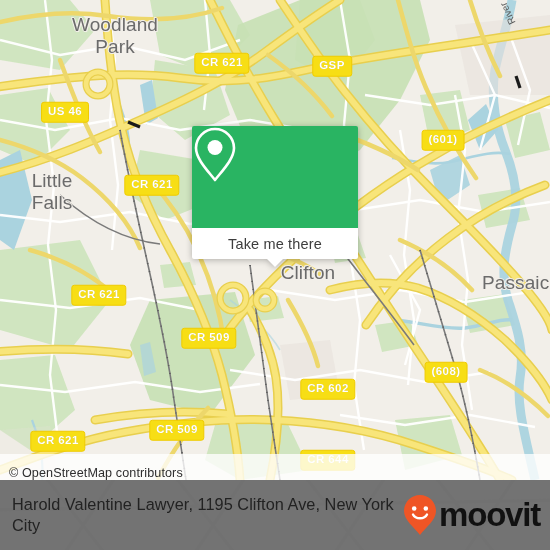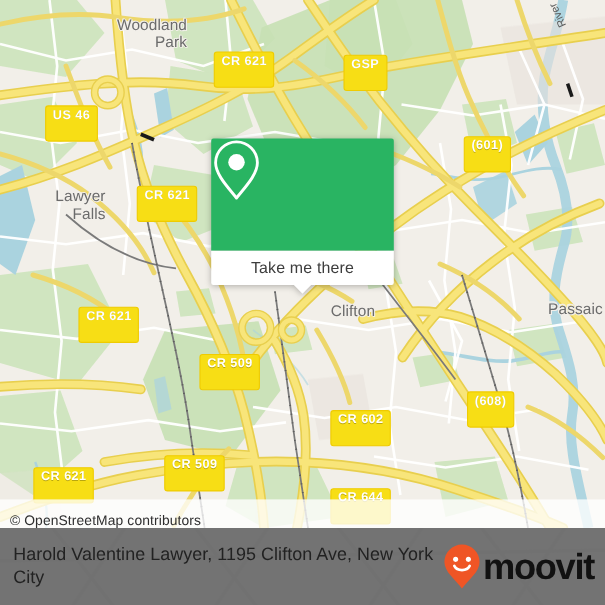--- a/index.html
+++ b/index.html
@@ -35,33 +35,33 @@
     line-height: 1.15;
     text-align: center;
     white-space: pre-line;
     letter-spacing: .1px;
     text-shadow:
        1px 0 0 rgba(242,239,233,.92), -1px 0 0 rgba(242,239,233,.92),
        0 1px 0 rgba(242,239,233,.92), 0 -1px 0 rgba(242,239,233,.92),
        1px 1px 0 rgba(242,239,233,.92), -1px -1px 0 rgba(242,239,233,.92);
     pointer-events: none;
   }
-  .place-label.big { font-size: 14px; text-align: right; }
+  .place-label.big { font-size: 19px; }
 
   
   .shield {
     position: absolute;
     background: #F7DE15;
     border: 1.3px solid #EFCB00;
     border-radius: 3px;
     color: #ffffff;
     font-size: 11.5px;
     font-weight: 700;
     line-height: 1;
-    padding: 3px 6px 16px 6px;
+    padding: 3px 6px 4px 6px;
     letter-spacing: .4px;
     text-shadow: 0 .5px 0 rgba(0,0,0,.25);
     white-space: nowrap;
     transform: translate(-50%,-50%);
   }
   .shield.oval { border-radius: 3px; }
 
   .river-label {
     position: absolute;
     color: #5b5b5b;
@@ -317,23 +317,23 @@
         <g stroke="#F8E57A" stroke-width="4.5" fill="none">
           <circle cx="98" cy="84" r="12"></circle>
           <circle cx="233" cy="298" r="13"></circle>
           <circle cx="265" cy="300" r="9"></circle>
         </g>
       </g>
     </svg>
 
     <div class="place-label big" style="left:60px; top:14px; width:110px;">Woodland
 Park</div>
-    <div class="place-label big" style="left:8px; top:170px; width:88px;">Lawyer
+    <div class="place-label big" style="left:8px; top:170px; width:88px;">Little
 Falls</div>
-    <div class="place-label big" style="left:275px; top:262px; width:66px;margin-top:12px;">Clifton</div>
+    <div class="place-label big" style="left:275px; top:262px; width:66px;">Clifton</div>
     <div class="place-label big" style="left:482px; top:272px; width:66px;">Passaic</div>
 
     <div class="river-label" style="left:496px; top:8px;">River</div>
 
     <div class="shield" style="left:222px; top:63px;">CR 621</div>
     <div class="shield" style="left:332px; top:66px;">GSP</div>
     <div class="shield" style="left:65px; top:112px;">US 46</div>
     <div class="shield oval" style="left:443px; top:140px;">(601)</div>
     <div class="shield" style="left:152px; top:185px;">CR 621</div>
     <div class="shield" style="left:99px; top:295px;">CR 621</div>

